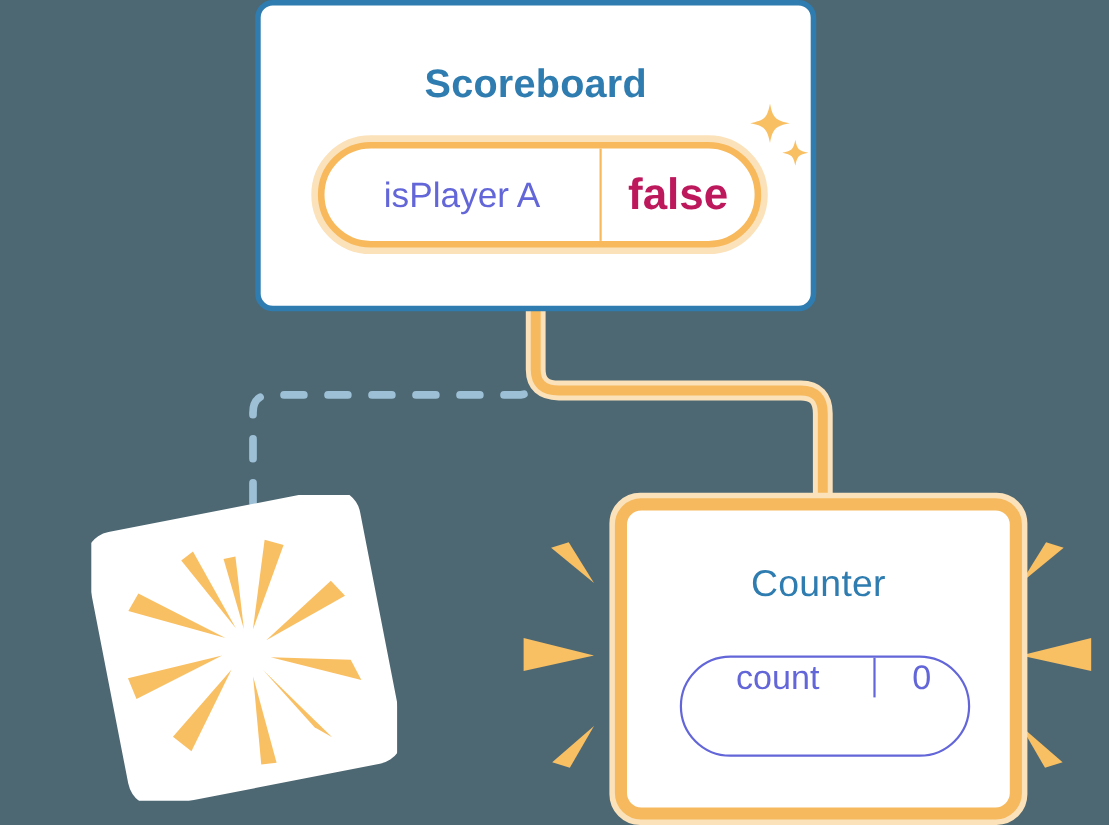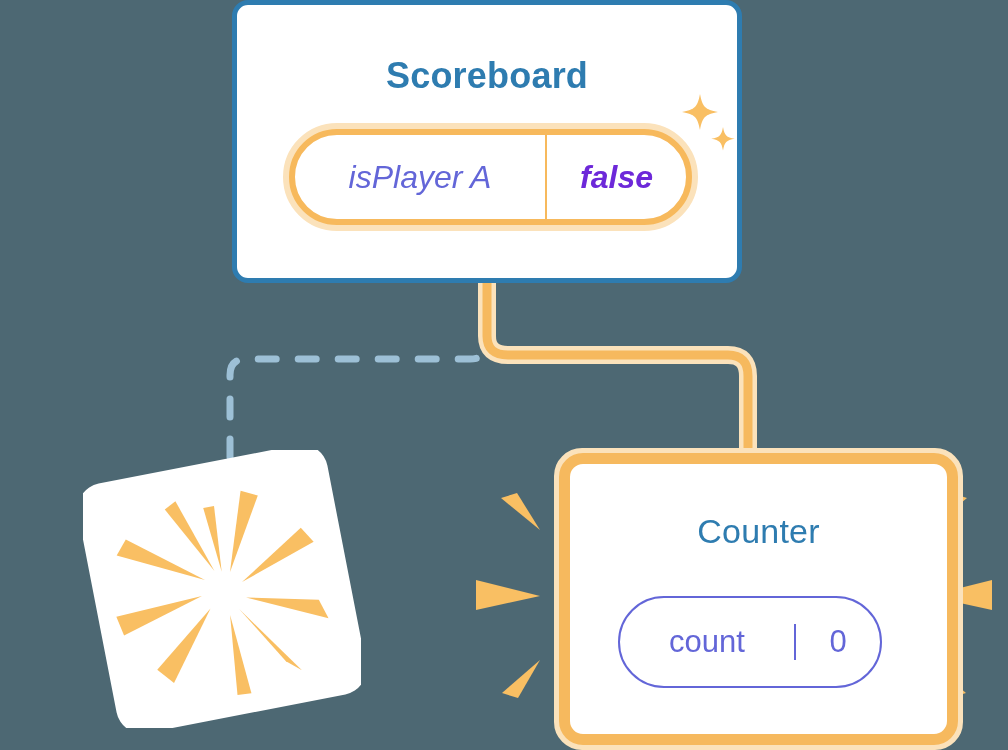--- a/index.html
+++ b/index.html
@@ -62,39 +62,38 @@
   }
   .pill-inner {
     position: absolute;
     inset: 6px;
     border: 6px solid #f7b95c;
     border-radius: 999px;
     box-sizing: border-box;
     background: #ffffff;
     display: flex;
     align-items: stretch;
-    font-style: italic;
   }
   .pill-key {
     flex: 0 0 250px;
     display: flex;
     align-items: center;
     justify-content: center;
     color: #6366d8;
     font-size: 32px;
     border-right: 2px solid #f7b95c;
     user-select: none;
   }
   .pill-val {
     flex: 1;
     display: flex;
     align-items: center;
     justify-content: center;
-    color: #6d28d9;
-    font-size: 32px;
+    color: #be185d;
+    font-size: 40px;
     font-weight: 700;
     user-select: none;
   }
   
   .sparkles {
     position: absolute;
     left: 676px;
     top: 94px;
     width: 66px;
     height: 70px;
@@ -116,21 +115,20 @@
     z-index: 4;
   }
   
   .counter-wrap {
     position: absolute;
     left: 554px;
     top: 448px;
     width: 380px;
     height: 302px;
     z-index: 6;
-    padding-left: 29px;
   }
   .counter-glow {
     position: absolute;
     inset: 0;
     border: 7px solid #fbe2bb;
     border-radius: 28px;
     box-sizing: border-box;
   }
   .counter-card {
     position: absolute;
@@ -148,21 +146,21 @@
     position: absolute;
     left: 48px;
     top: 132px;
     width: 264px;
     height: 92px;
     border: 2px solid #6366d8;
     border-radius: 999px;
     box-sizing: border-box;
     background: #ffffff;
     display: flex;
-    align-items: center;
+    align-items: flex-start;
   }
   .counter-pill .cp-key {
     flex: 0 0 174px;
     display: flex;
     align-items: center;
     justify-content: center;
     color: #6366d8;
     font-size: 31px;
     border-right: 2px solid #6366d8;
     user-select: none;

